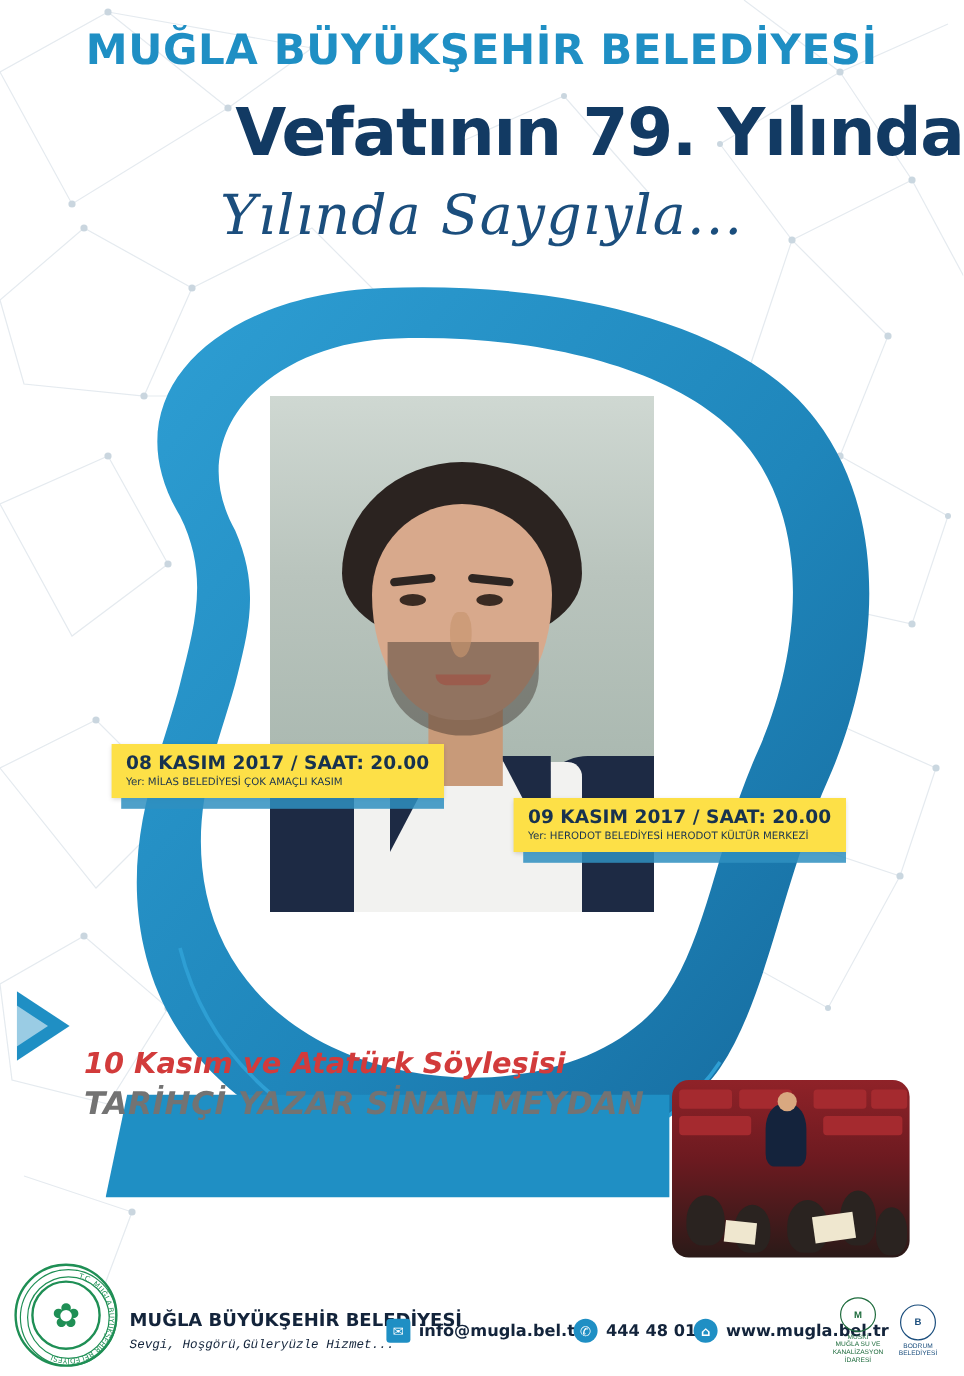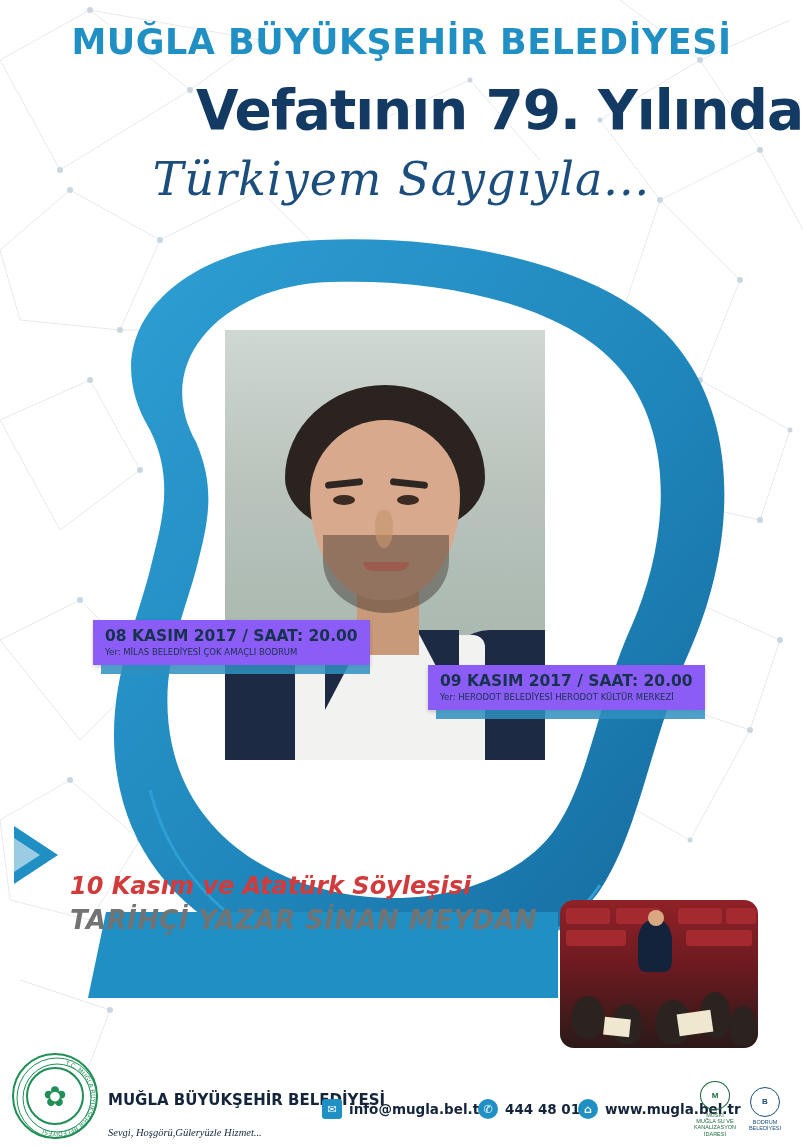--- a/index.html
+++ b/index.html
@@ -134,21 +134,21 @@
     position: absolute; top: 300px; width: 0; height: 0;
     border-style: solid;
   }
   .p-collar-l { left: 100px; border-width: 0 0 80px 42px; border-color: transparent transparent transparent #1d2a44; }
   .p-collar-r { left: 192px; border-width: 0 42px 80px 0; border-color: transparent #1d2a44 transparent transparent; }
 
   
   .date-card {
     position: absolute;
     z-index: 6;
-    background: #8b5cf6;
+    background: #fde047;
     padding: 7px 12px 8px 12px;
     box-shadow: 0 2px 4px rgba(0,0,0,.18);
   }
   .date-card .d-main {
     font-size: 15.5px; font-weight: bold; color: #17324f;
     font-family: "DejaVu Sans", sans-serif; white-space: nowrap;
   }
   .date-card .d-sub {
     font-size: 8.5px; color: #17324f; margin-top: 2px;
     font-family: "DejaVu Sans", sans-serif; white-space: nowrap;
@@ -224,23 +224,23 @@
   }
   .seal-ring-text {
     position: absolute; left: 0; top: 0; width: 86px; height: 86px;
   }
   .footer-name {
     position: absolute; left: 108px; bottom: 38px;
     font-size: 15px; font-weight: bold; color: #13243b;
     font-family: "DejaVu Sans", sans-serif;
   }
   .footer-slogan {
-    position: absolute; left: 108px; bottom: 9px;
+    position: absolute; left: 108px; bottom: 20px;
     font-size: 10.5px; font-style: italic; color: #13243b;
-    font-family: Liberation Serif, serif;
+    font-family: Liberation Mono, monospace;
   }
   .contact {
     position: absolute; bottom: 28px;
     display: flex; align-items: center; gap: 7px;
     font-size: 13.5px; font-weight: bold; color: #13243b;
     font-family: "DejaVu Sans", sans-serif;
   }
   #contact-mail { left: 322px; }
   #contact-phone { left: 478px; }
   #contact-web { left: 578px; }
@@ -352,21 +352,21 @@
       C250,646 188,590 172,515
       C156,440 186,382 198,332
       C208,292 216,258 196,212 Z"></path>
     <path fill="none" stroke="#2e9fd4" stroke-width="3" d="
       M150,560 C175,660 260,726 360,742 C470,760 560,716 600,655"></path>
   </svg>
 
   <div class="header">
     <div class="muni-title">MUĞLA BÜYÜKŞEHİR BELEDİYESİ</div>
     <div class="main-title">Vefatının 79. Yılında</div>
-    <div class="script-title">Türkiyem Saygıyla...</div>
+    <div class="script-title">Yılında Saygıyla...</div>
   </div>
 
   <div class="portrait-wrap">
     <div class="portrait">
       <div class="p-jacket-l"></div>
       <div class="p-jacket-r"></div>
       <div class="p-shirt"></div>
       <div class="p-collar-l"></div>
       <div class="p-collar-r"></div>
       <div class="p-neck"></div>
@@ -377,21 +377,21 @@
       <div class="p-brow-r"></div>
       <div class="p-eye-l"></div>
       <div class="p-eye-r"></div>
       <div class="p-nose"></div>
       <div class="p-mouth"></div>
     </div>
   </div>
 
   <div class="date-card" id="card1">
     <div class="d-main">08 KASIM 2017 / SAAT: 20.00</div>
-    <div class="d-sub">Yer: MİLAS BELEDİYESİ ÇOK AMAÇLI BODRUM</div>
+    <div class="d-sub">Yer: MİLAS BELEDİYESİ ÇOK AMAÇLI KASIM</div>
   </div>
   <div class="date-card" id="card2">
     <div class="d-main">09 KASIM 2017 / SAAT: 20.00</div>
     <div class="d-sub">Yer: HERODOT BELEDİYESİ HERODOT KÜLTÜR MERKEZİ</div>
   </div>
 
   <svg class="arrow" width="56" height="62" viewBox="0 0 56 62">
     <path d="M0 2 L44 31 L0 60 Z" fill="#1f8fc4"></path>
     <path d="M0 14 L26 31 L0 48 Z" fill="#ffffff" opacity=".55"></path>
   </svg>

